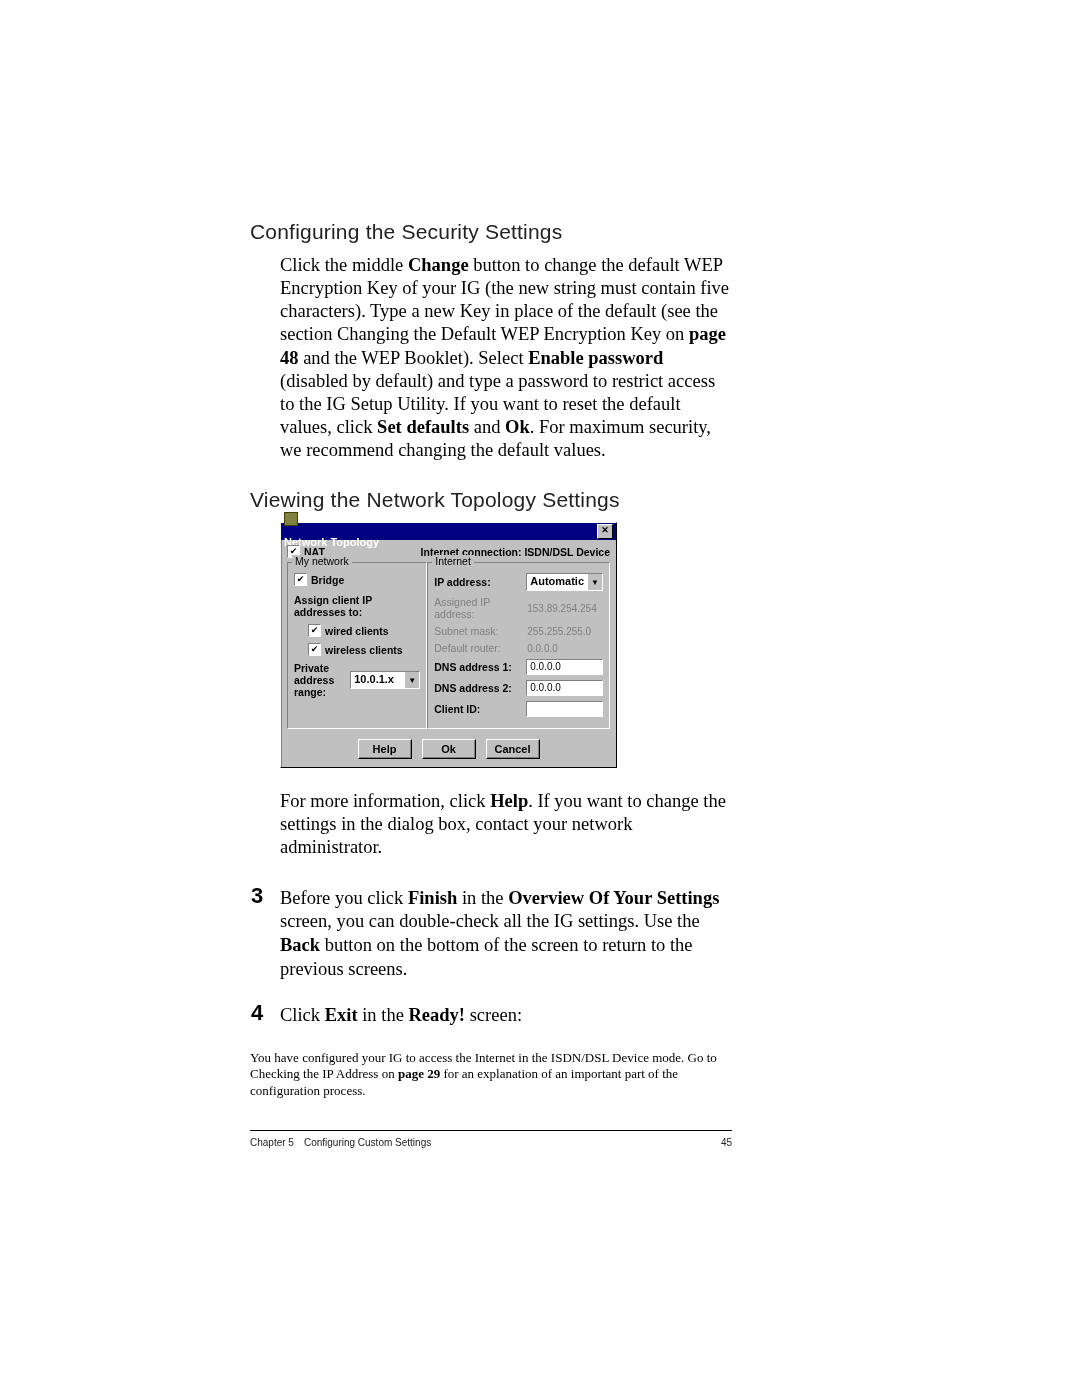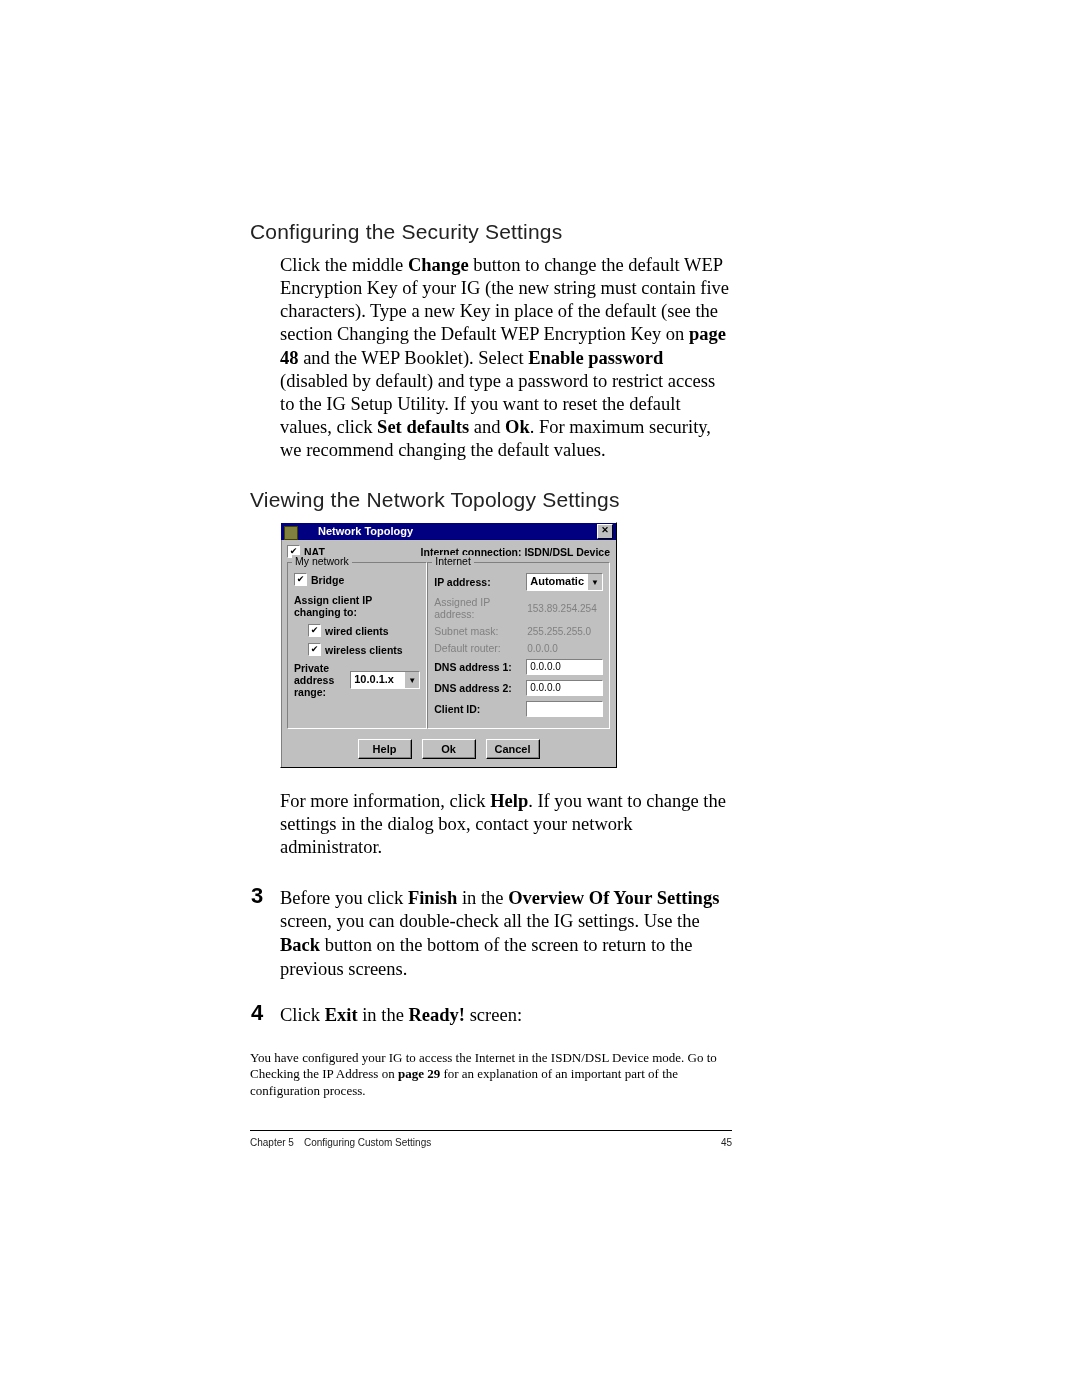--- a/index.html
+++ b/index.html
@@ -89,22 +89,23 @@
     font-size: 11px;
     height: 17px;
     line-height: 17px;
     padding: 0 3px;
     display: flex;
     align-items: center;
     justify-content: space-between;
   }
   .dlg-title-left {
     display: flex;
-    align-items: flex-end;
-    gap: 20px;
+    align-items: flex-start;
+    gap: 8px;
+    flex-direction: column;
   }
   .dlg-icon {
     width: 12px;
     height: 12px;
     background: #808040;
     border: 1px solid #404000;
   }
   .dlg-close {
     width: 14px;
     height: 13px;
@@ -309,21 +310,21 @@
       <div class="dlg-cols">
 
         <div class="group">
           <div class="group-title">My network</div>
 
           <label class="ck" style="margin-bottom:8px;display:flex">
             <span class="ck-box">✔</span>
             <span class="bold">Bridge</span>
           </label>
 
-          <div class="assign-label">Assign client IP changing to:</div>
+          <div class="assign-label">Assign client IP addresses to:</div>
 
           <label class="ck indent-ck" style="display:flex">
             <span class="ck-box">✔</span>
             <span class="bold">wired clients</span>
           </label>
           <label class="ck indent-ck" style="display:flex">
             <span class="ck-box">✔</span>
             <span class="bold">wireless clients</span>
           </label>
 

